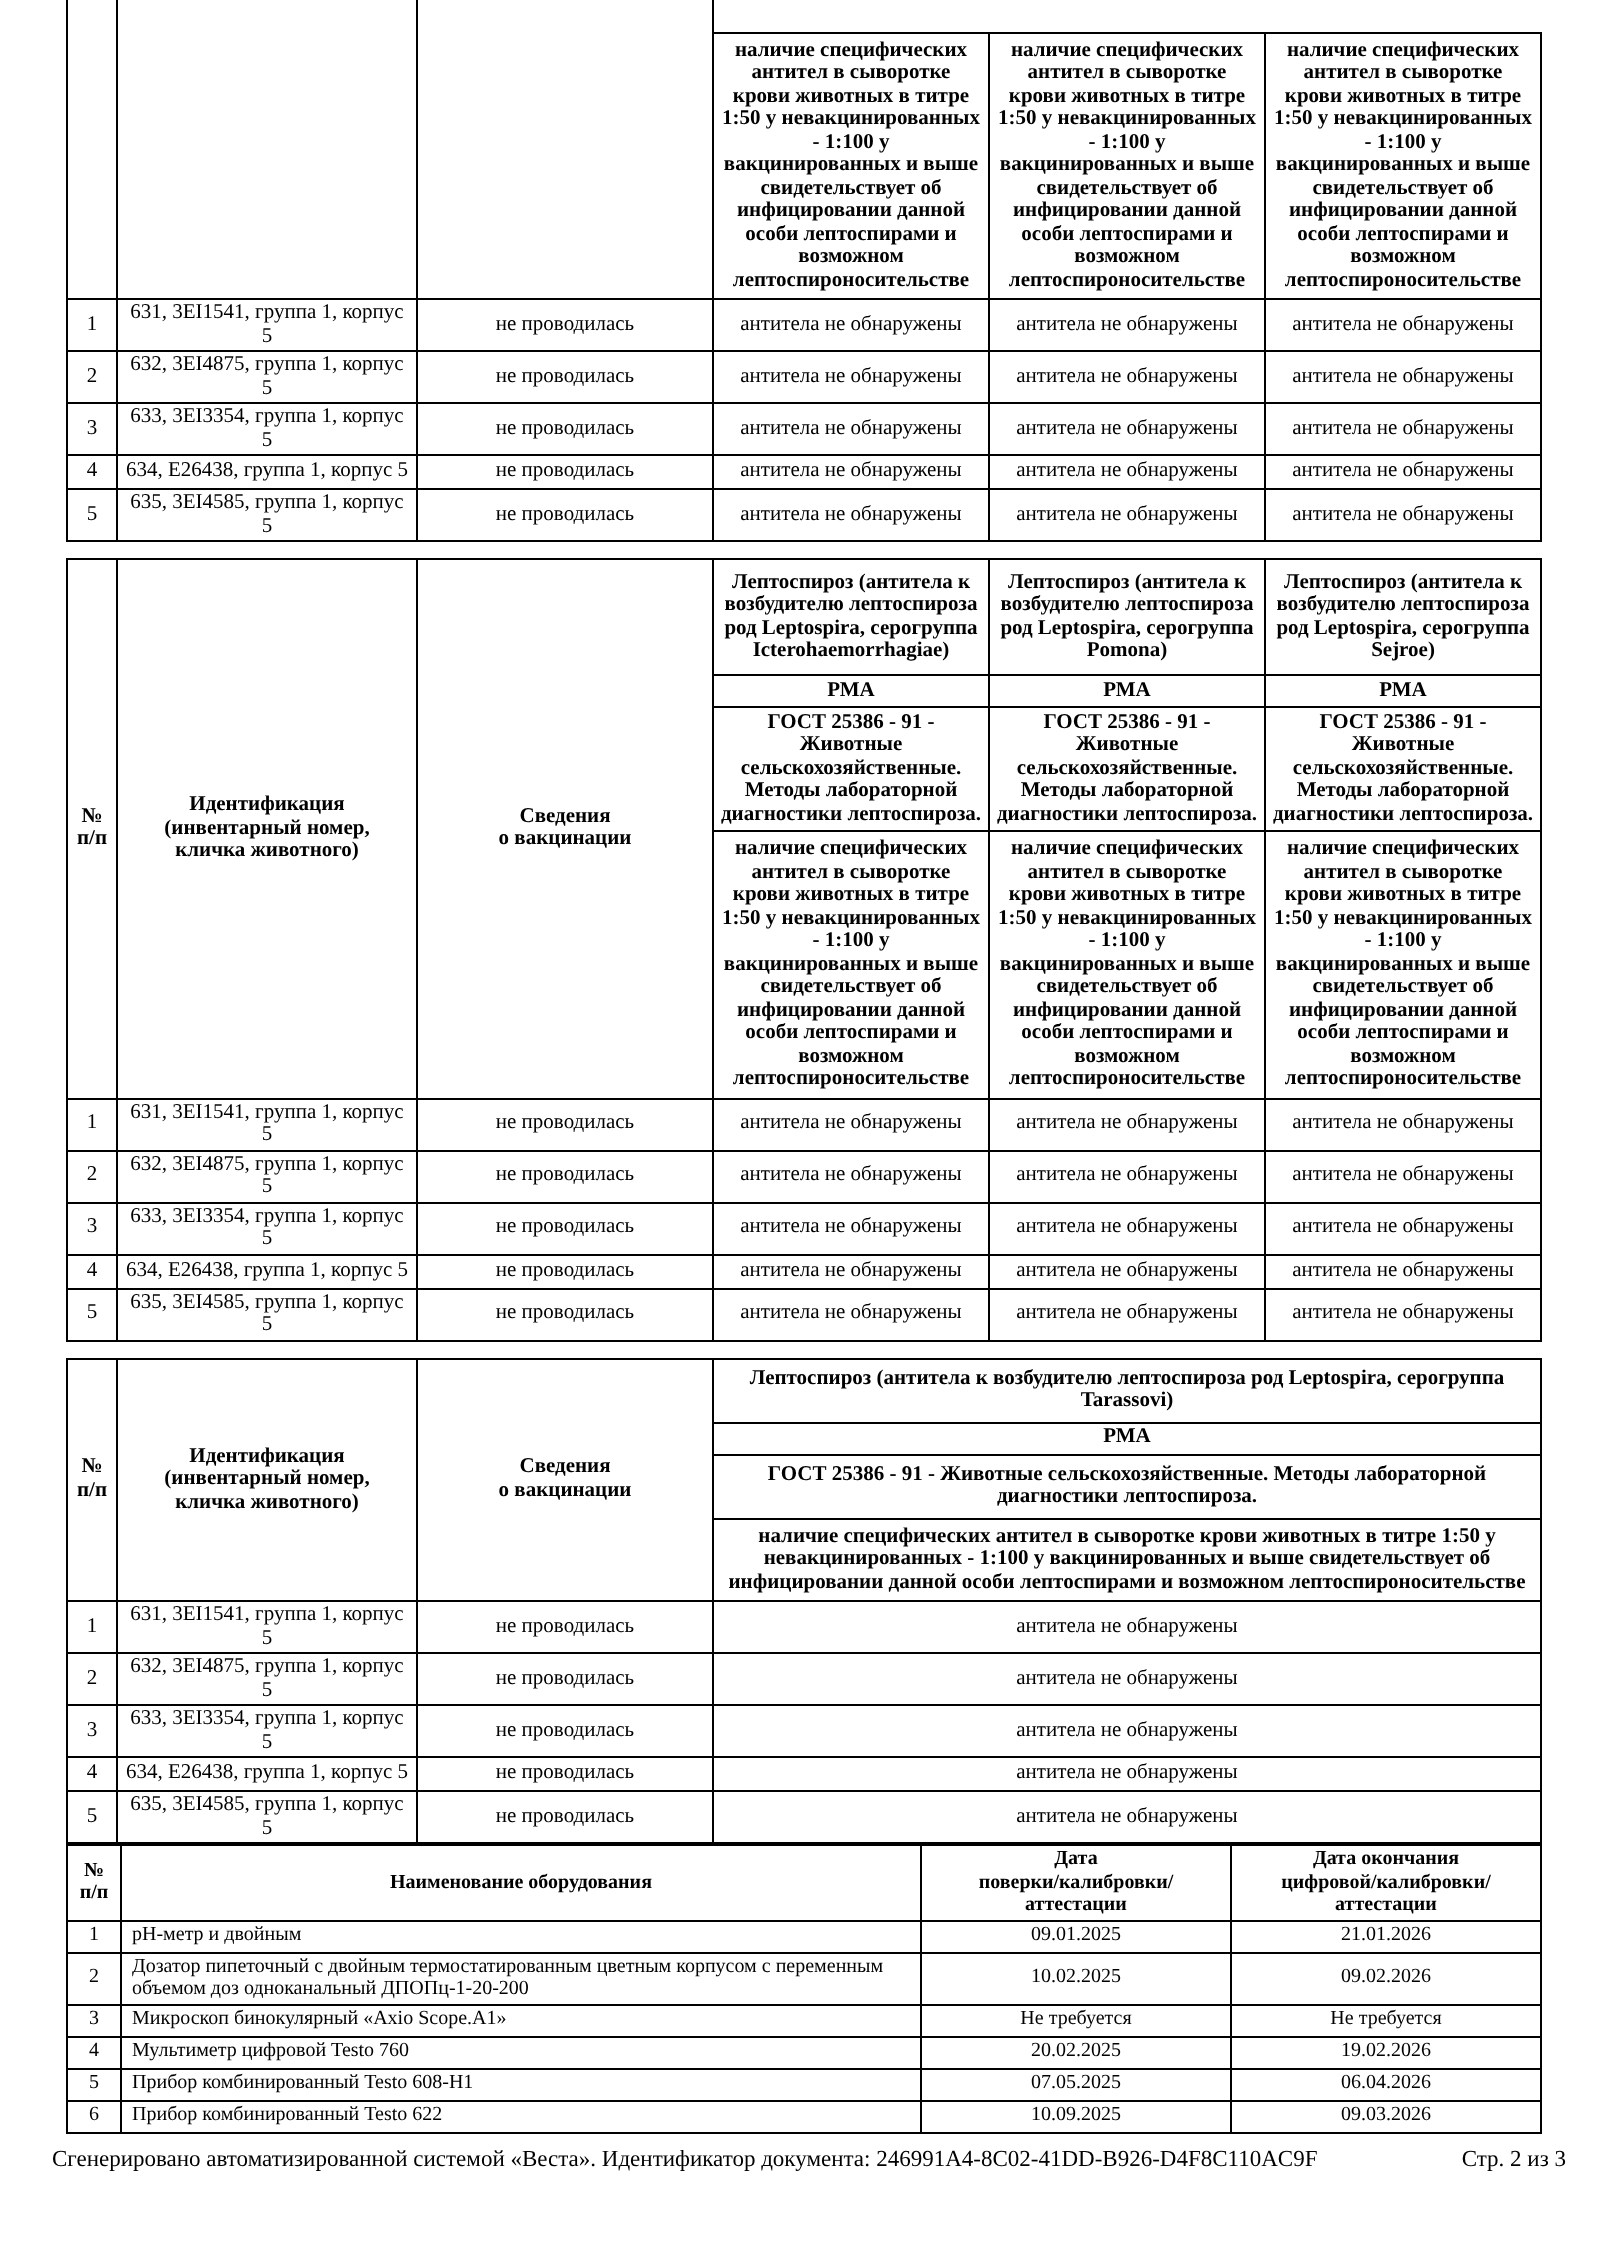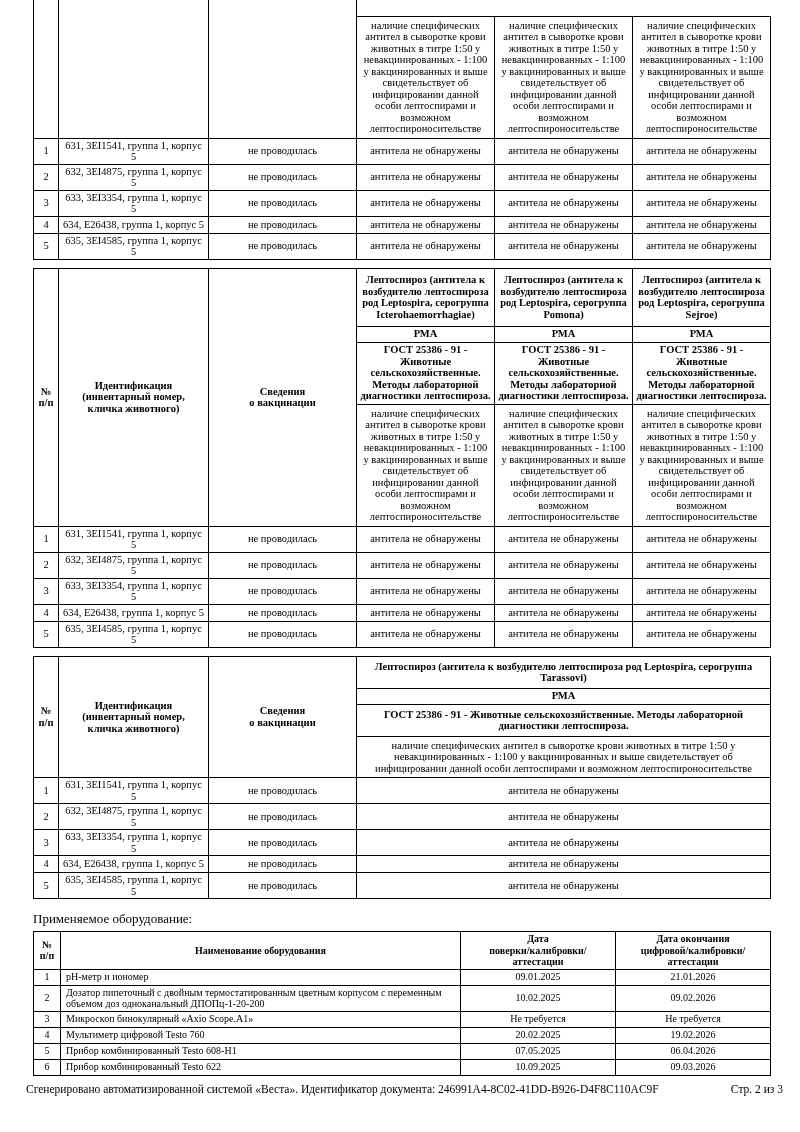--- a/index.html
+++ b/index.html
@@ -16,21 +16,21 @@
     text-align:center;vertical-align:middle;
     padding:1px 3px;word-wrap:break-word;
   }
   .b{font-weight:bold;font-family:Liberation Serif, serif;}
   .pre{white-space:pre-line;}
   
   tr.spacer{height:16px;}
   td.cl{border:1px solid #000;border-top:none;border-bottom:none;}
   td.cn{border:none;}
   td.clb{border:1px solid #000;border-top:none;}
-  td.crit{font-weight:normal;padding:3px 4px;}
+  td.crit{font-weight:bold;padding:3px 4px;}
   tr.h26{height:26px;}
   tr.h17{height:17px;}
   tr.h58{height:58px;}
   tr.h16r{height:16px;}
   tr.h62{height:62px;}
   tr.h32{height:32px;}
   tr.h40{height:40px;}
   .mt8{margin-top:8px;}
   .equip-heading{font-size:13px;margin:12px 0 4px 0;}
   table.equip td{font-size:10px;line-height:11.5px;}
@@ -248,41 +248,40 @@
     </tr>
     <tr class="h26">
       <td>5</td>
       <td>635, 3EI4585, группа 1, корпус 5</td>
       <td>не проводилась</td>
       <td>антитела не обнаружены</td>
     </tr>
   </tbody>
     </table>
 
-  <div class="equip-heading">Применяемое оборудование:</div>
   <table class="equip">
     <colgroup>
         <col style="width:27px">
         <col style="width:400px">
         <col style="width:155px">
         <col style="width:155px">
       </colgroup>
     <tbody>
         <tr class="head">
       <td class="b pre">№
 п/п</td>
       <td class="b">Наименование оборудования</td>
       <td class="b pre">Дата
 поверки/калибровки/аттестации</td>
       <td class="b pre">Дата окончания
 цифровой/калибровки/аттестации</td>
     </tr>
     <tr class="h16">
       <td>1</td>
-      <td class="name">pH-метр и иономер</td>
+      <td class="name">pH-метр и двойным</td>
       <td>09.01.2025</td>
       <td>21.01.2026</td>
     </tr>
     <tr class="h26">
       <td>2</td>
       <td class="name">Дозатор пипеточный с двойным термостатированным цветным корпусом с переменным объемом доз одноканальный ДПОПц-1-20-200</td>
       <td>10.02.2025</td>
       <td>09.02.2026</td>
     </tr>
     <tr class="h16">

